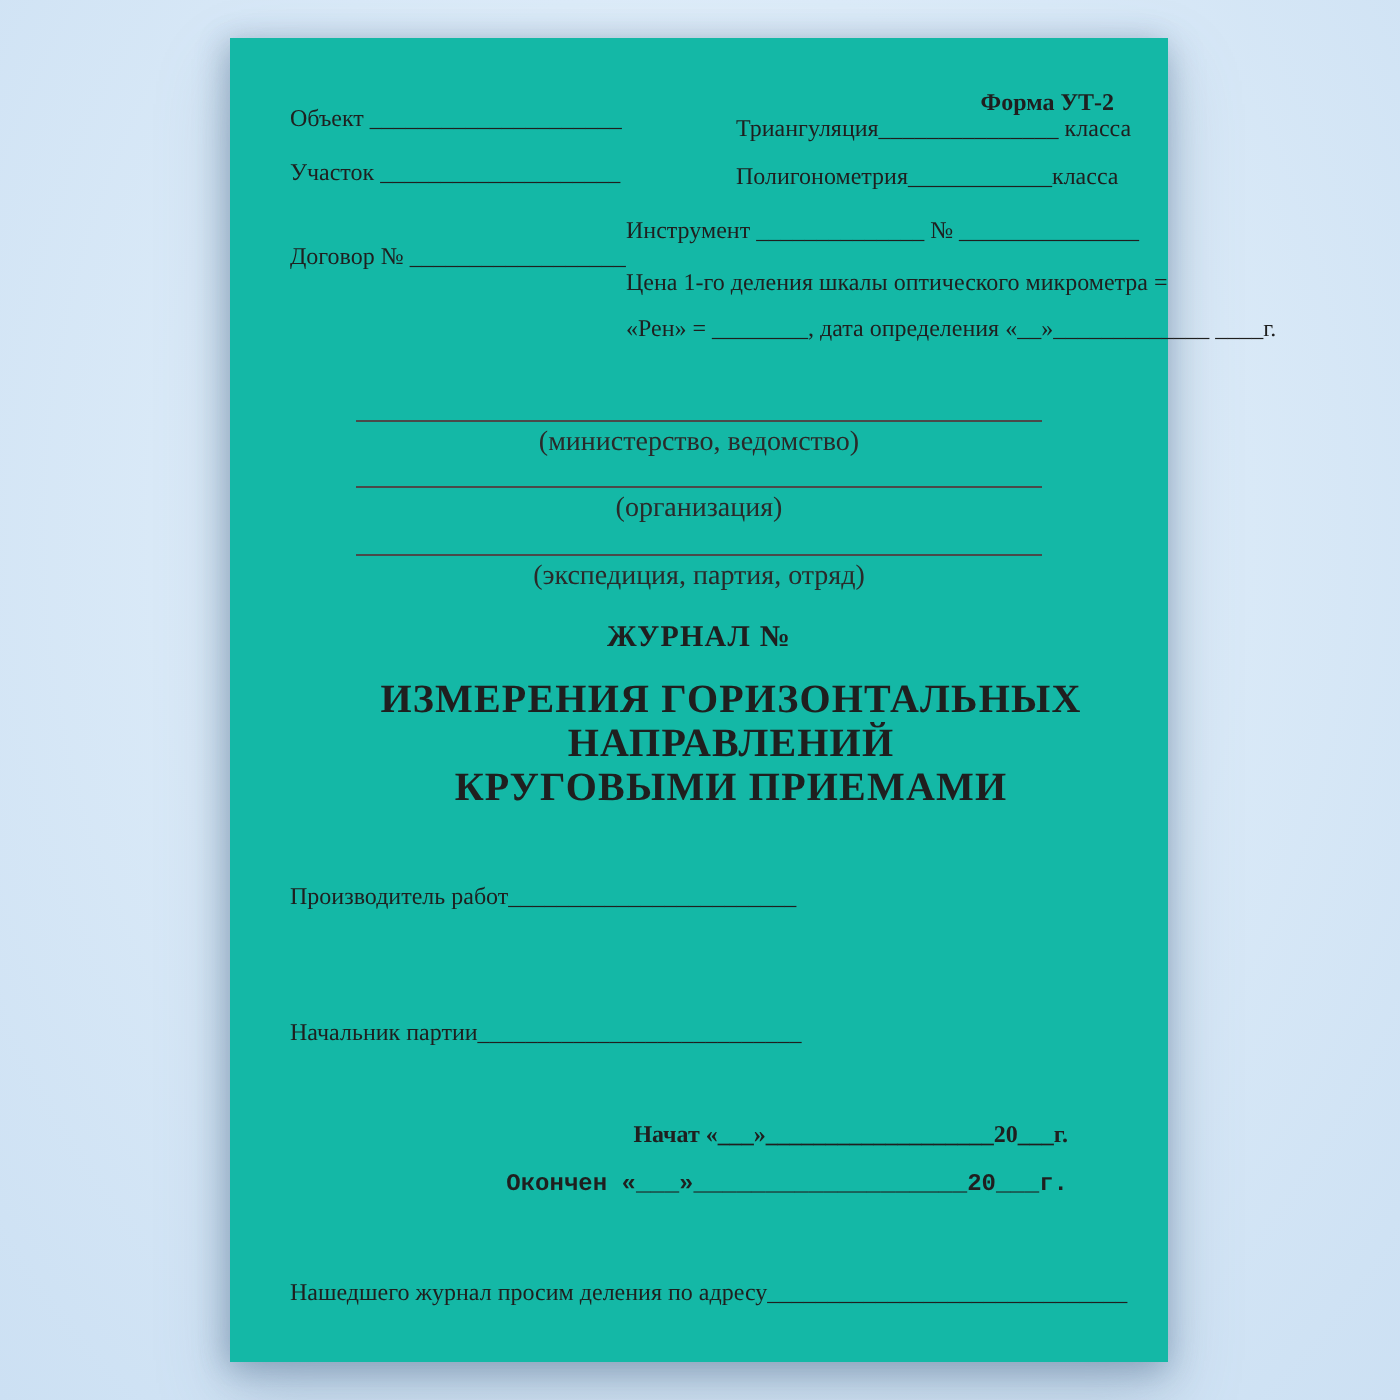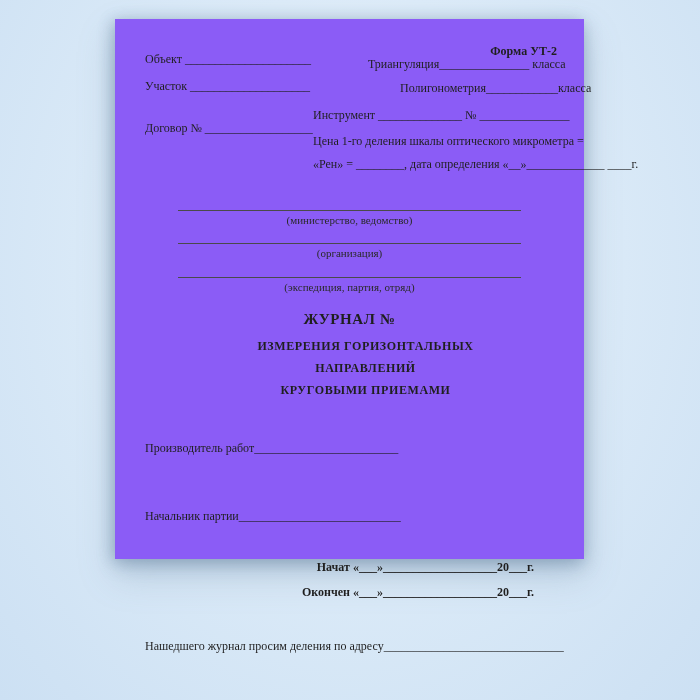--- a/index.html
+++ b/index.html
@@ -12,22 +12,22 @@
     position: relative;
     overflow: hidden;
     background: radial-gradient(ellipse at 50% 38%, #eef5fc 0%, #dcebf8 45%, #cce0f3 100%);
     font-family: "Liberation Serif", "DejaVu Serif", serif;
   }
   .paper {
     position: absolute;
     left: 115px;
     top: 19px;
     width: 469px;
-    height: 540px;
-    background: #8b5cf6;
+    height: 662px;
+    background: #14b8a6;
     box-shadow: 0 5px 16px rgba(96, 125, 155, 0.45), 0 16px 34px rgba(96, 125, 155, 0.28), -4px 0 12px rgba(96,125,155,0.18);
     color: #1f1f1f;
     font-size: 12px;
   }
   .t {
     position: absolute;
     white-space: nowrap;
     line-height: 1;
   }
   .bold { font-weight: bold; }
@@ -38,33 +38,33 @@
     text-align: center;
   }
   .org-rule {
     border-bottom: 1px solid #4a4a4a;
     height: 0;
     width: 100%;
   }
   .org-caption {
     display: block;
     margin-top: 3px;
-    font-size: 11px;
+    font-size: 14px;
     color: #2a2a2a;
   }
   .title-line {
     position: absolute;
     left: 0;
     right: 0;
     text-align: center;
     font-weight: bold;
     letter-spacing: 0.6px;
   }
   .title-main { font-size: 15px; }
-  .title-sub  { font-size: 12px; padding-left: 32px; }
+  .title-sub  { font-size: 20px; padding-left: 32px; }
   .date-line {
     position: absolute;
     right: 50px;
     text-align: right;
     font-weight: bold;
     white-space: nowrap;
     line-height: 1;
   }
 </style>
 </head>
@@ -72,21 +72,21 @@
 
 <div class="paper">
 
   <div class="t bold" style="top:26px; right:27px;">Форма УТ-2</div>
 
   <div class="t" style="top:34px; left:30px;">Объект _____________________</div>
   <div class="t" style="top:61px; left:30px;">Участок ____________________</div>
   <div class="t" style="top:103px; left:30px;">Договор № __________________</div>
 
   <div class="t" style="top:39px; left:253px;">Триангуляция_______________ класса</div>
-  <div class="t" style="top:63px; left:253px;margin-left:32px;">Полигонометрия____________класса</div>
+  <div class="t" style="top:63px; left:253px;">Полигонометрия____________класса</div>
   <div class="t" style="top:90px; left:198px;">Инструмент ______________ № _______________</div>
   <div class="t" style="top:116px; left:198px;">Цена 1-го деления шкалы оптического микрометра =</div>
   <div class="t" style="top:139px; left:198px;">«Рен» = ________, дата определения  «__»_____________  ____г.</div>
 
   <div class="org-block" style="top:191px;">
     <div class="org-rule"></div>
     <span class="org-caption">(министерство, ведомство)</span>
   </div>
   <div class="org-block" style="top:224px;">
     <div class="org-rule"></div>
@@ -99,17 +99,17 @@
 
   <div class="title-line title-main" style="top:292px;">ЖУРНАЛ №</div>
   <div class="title-line title-sub" style="top:320px;">ИЗМЕРЕНИЯ ГОРИЗОНТАЛЬНЫХ</div>
   <div class="title-line title-sub" style="top:342px;">НАПРАВЛЕНИЙ</div>
   <div class="title-line title-sub" style="top:364px;">КРУГОВЫМИ ПРИЕМАМИ</div>
 
   <div class="t" style="top:423px; left:30px;">Производитель работ________________________</div>
   <div class="t" style="top:449px; left:30px;margin-top:42px;">Начальник партии___________________________</div>
 
   <div class="date-line" style="top:542px;">Начат  «___»___________________20___г.</div>
-  <div class="date-line" style="top:567px;">Окончен  «___»___________________20___г.</div>
+  <div class="date-line" style="top:567px;font-family:Liberation Mono, monospace;">Окончен  «___»___________________20___г.</div>
 
   <div class="t" style="top:621px; left:30px;">Нашедшего журнал просим деления по адресу______________________________</div>
 
 </div>
 
 </body></html>

